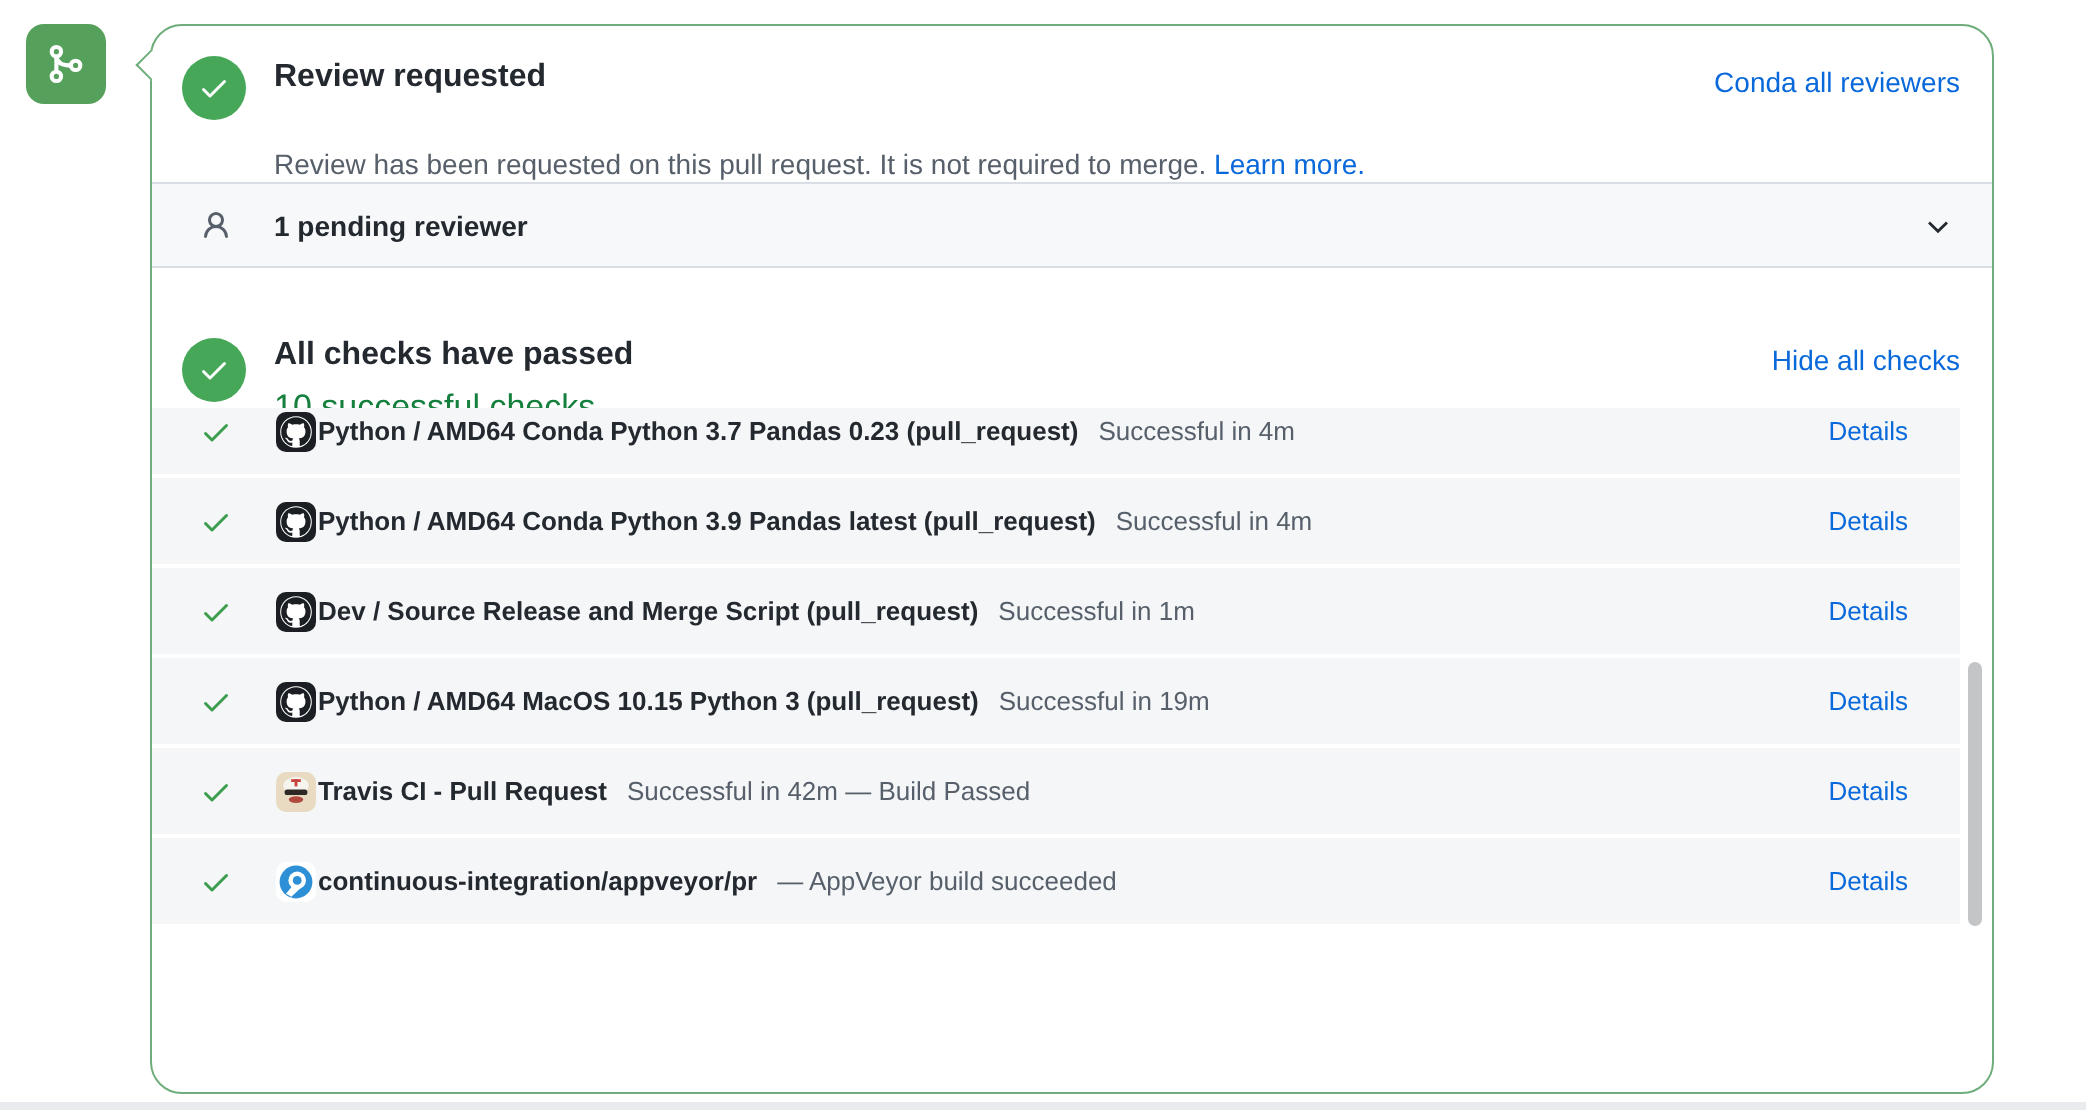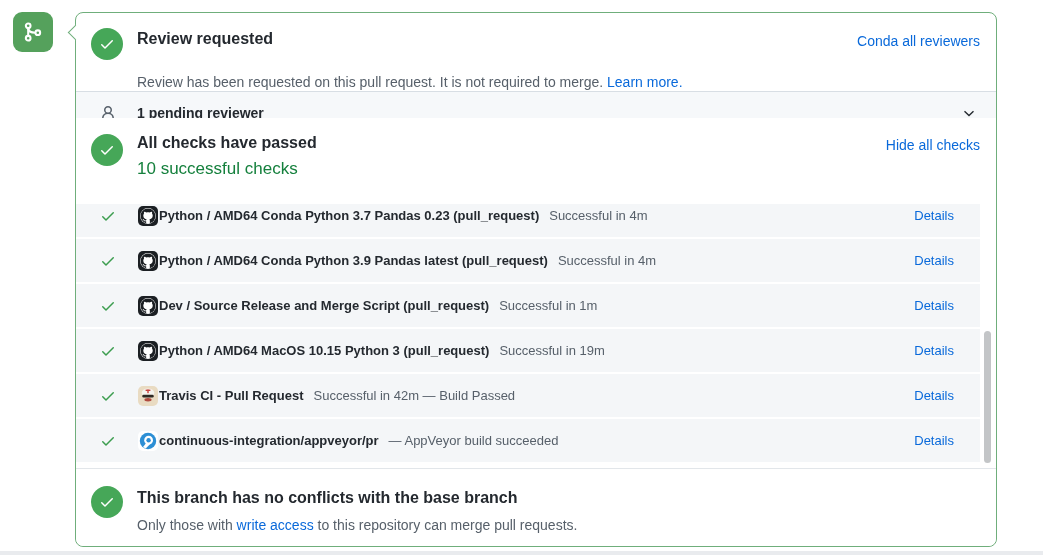--- a/index.html
+++ b/index.html
@@ -14,21 +14,21 @@
   
   .timeline-badge {
     position:absolute; left:13px; top:12px; width:40px; height:40px;
     background:#55a15c; border-radius:9px;
     display:flex; align-items:center; justify-content:center;
   }
 
   
   .merge-box {
     position:absolute; left:75px; top:12px; width:922px; height:535px;
-    background:#fff; border:1px solid #6fae7b; border-radius:8px;
+    background:#fff; border:1px solid #6fae7b; border-radius:16px;
   }
   .notch {
     position:absolute; left:-6px; top:14px; width:11px; height:11px;
     background:#fff; border-left:1px solid #6fae7b; border-bottom:1px solid #6fae7b;
     transform:rotate(45deg);
   }
 
   .status-circle {
     width:32px; height:32px; border-radius:50%; background:#46a758;
     display:flex; align-items:center; justify-content:center; flex:none;
@@ -46,21 +46,21 @@
   .sec-pending {
     position:absolute; left:0; top:78px; width:100%; height:43px;
     background:#f6f8fa; border-top:1px solid #d8dee4; border-bottom:1px solid #d8dee4;
     display:flex; align-items:center; cursor:pointer;
   }
   .sec-pending .person { margin-left:24px; display:flex; color:#57606a; }
   .sec-pending .lbl { margin-left:21px; font-size:14px; font-weight:700; color:#24292f; }
   .sec-pending .chev { position:absolute; right:19px; display:flex; color:#24292f; }
 
   
-  .sec-checks-head { position:absolute; left:0; top:105px; width:100%; height:69px; background:#fff; }
+  .sec-checks-head { position:absolute; left:0; top:140px; width:100%; height:69px; background:#fff; }
   .sec-checks-head .status-circle { position:absolute; left:15px; top:16px; }
   .sec-checks-head .sec-title { top:16px; }
   .sec-checks-head .sub { position:absolute; left:61px; top:41px; font-size:17px; color:#15803d; }
   .sec-checks-head .right-link { top:19px; }
 
   
   .checks-list { position:absolute; left:0; top:191px; width:100%; height:264px; overflow:hidden; }
   .checks-scroll { margin-top:-10px; }
   .check-row {
     width:904px; height:45px; background:#f4f6f8; border-bottom:2px solid #fff;
@@ -273,24 +273,15 @@
       </span>
     </span>
     <span class="check-name">continuous-integration/appveyor/pr</span>
     <span class="check-status">— AppVeyor build succeeded</span>
     <a class="details">Details</a>
   </div>
 </div>
   </div>
   <div class="scroll-thumb"></div>
 
-  <div class="sec-merge">
-    <div class="status-circle">
-      <svg width="16" height="16" viewBox="0 0 16 16" fill="#fff">
-        <path d="M13.78 4.22a.75.75 0 010 1.06l-7.25 7.25a.75.75 0 01-1.06 0L2.22 9.28a.75.75 0 011.06-1.06L6 10.94l6.72-6.72a.75.75 0 011.06 0z"></path>
-      </svg>
-    </div>
-    <div class="sec-title">This branch has no conflicts with the base branch</div>
-    <div class="sub"><span>Only those with </span><a>write access</a><span> to this repository can merge pull requests.</span></div>
-  </div>
 </div>
 
 <div class="bottom-strip"></div>
 
 </body></html>

